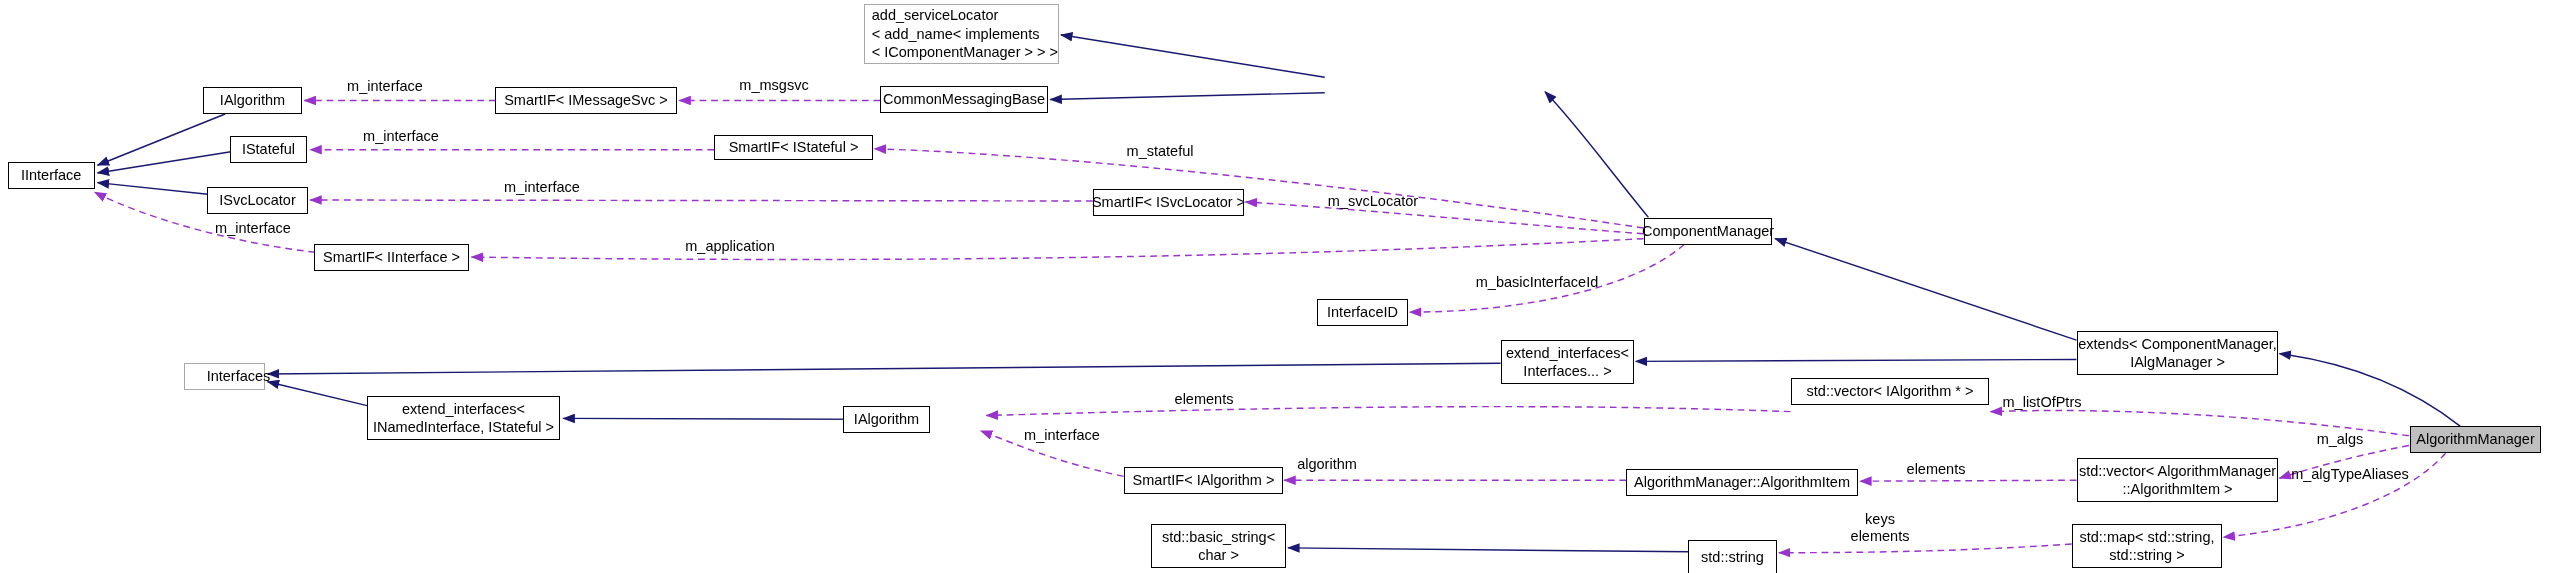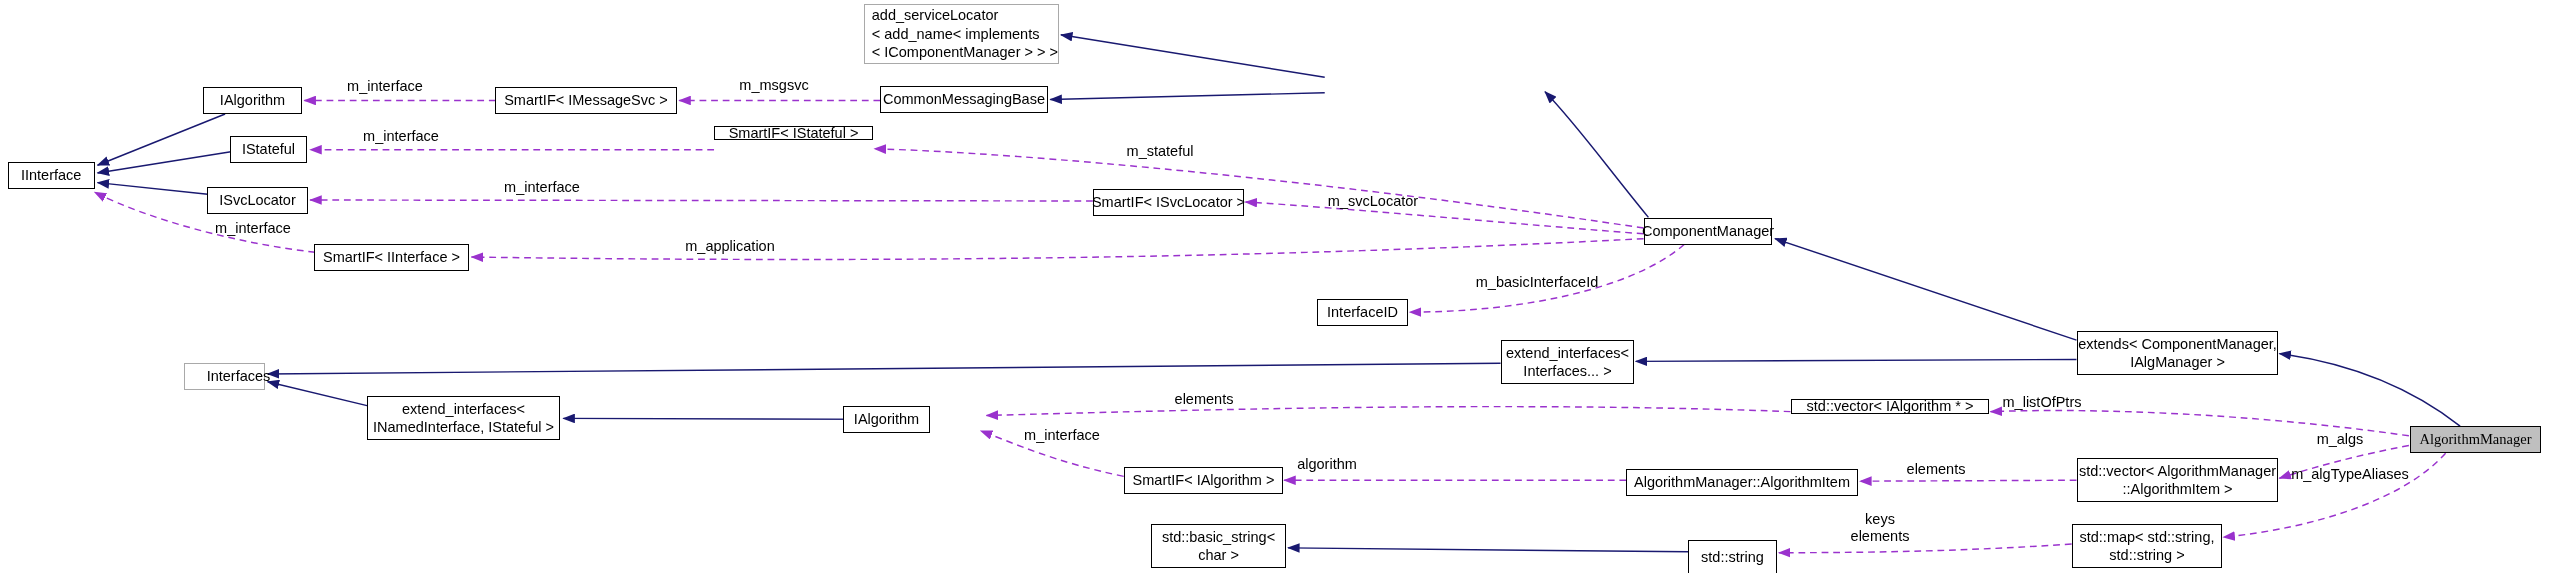--- a/index.html
+++ b/index.html
@@ -8,21 +8,21 @@
     font-family:"Liberation Sans",sans-serif;font-size:14.5px;color:#000;
     overflow:hidden;
   }
   svg.edges{position:absolute;left:0;top:0;width:2576px;height:573px;}
   .node{
     position:absolute;box-sizing:border-box;background:#fff;border:1px solid #000;
     display:flex;flex-direction:column;align-items:center;justify-content:center;
     text-align:center;line-height:18.4px;white-space:nowrap;z-index:2;
   }
   .node.ext{border-color:#a9a9a9;padding-left:28px;}
-  .node.focus{background:#bfbfbf;font-family:Liberation Serif, serif;}
+  .node.focus{background:#bfbfbf;}
   .node.leftalign{align-items:flex-start;text-align:left;padding:0 6.8px;}
   .elabel{
     position:absolute;transform:translateX(-50%);white-space:nowrap;
     line-height:16.4px;z-index:3;text-align:left;
   }
 </style>
 </head>
 <body>
 
 <div class="canvas">
@@ -94,21 +94,21 @@
     <span>add_serviceLocator</span>
     <span>&lt; add_name&lt; implements</span>
     <span>&lt; IComponentManager &gt; &gt; &gt;</span>
   </div>
 
 
   <div class="node" style="left:230px;top:136px;width:77px;height:27px">
       <span>IStateful</span>
     </div>
 
-  <div class="node" style="left:714px;top:126px;width:159px;height:14px">
+  <div class="node" style="left:714px;top:135px;width:159px;height:25px">
       <span>SmartIF&lt; IStateful &gt;</span>
     </div>
 
   <div class="node" style="left:207px;top:187px;width:101px;height:27px">
       <span>ISvcLocator</span>
     </div>
 
   <div class="node" style="left:1093px;top:189px;width:151px;height:27px">
       <span>SmartIF&lt; ISvcLocator &gt;</span>
     </div>
@@ -145,21 +145,21 @@
 
   <div class="node" style="left:1124px;top:467px;width:159px;height:27px">
       <span>SmartIF&lt; IAlgorithm &gt;</span>
     </div>
 
   <div class="node" style="left:1151px;top:524px;width:135px;height:44px">
     <span>std::basic_string&lt;</span>
     <span>char &gt;</span>
   </div>
 
-  <div class="node" style="left:1791px;top:399px;width:198px;height:15px">
+  <div class="node" style="left:1791px;top:378px;width:198px;height:27px">
       <span>std::vector&lt; IAlgorithm * &gt;</span>
     </div>
 
   <div class="node" style="left:1626px;top:469px;width:232px;height:27px">
       <span>AlgorithmManager::AlgorithmItem</span>
     </div>
 
   <div class="node" style="left:1688px;top:540px;width:89px;height:35px">
       <span>std::string</span>
     </div>

